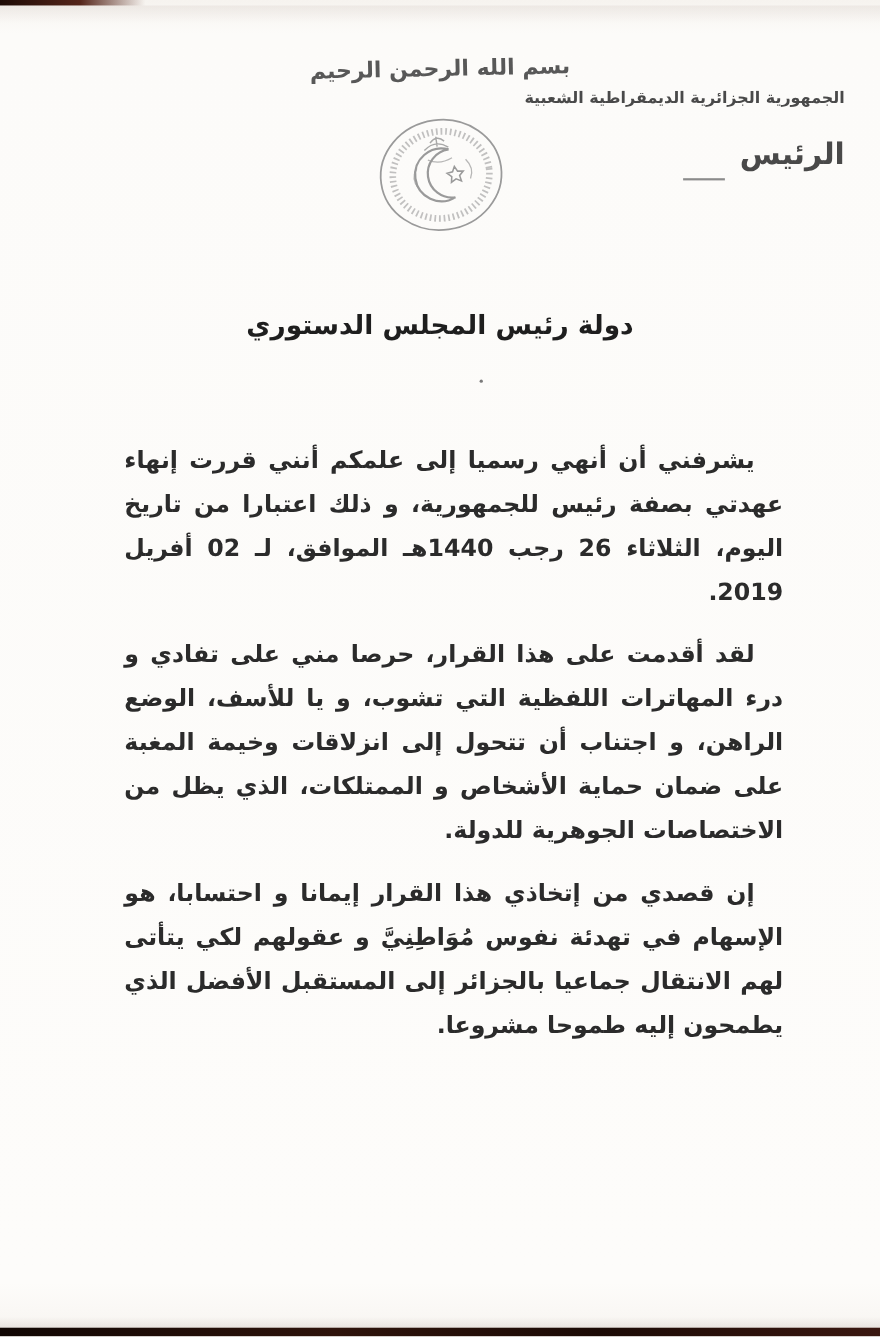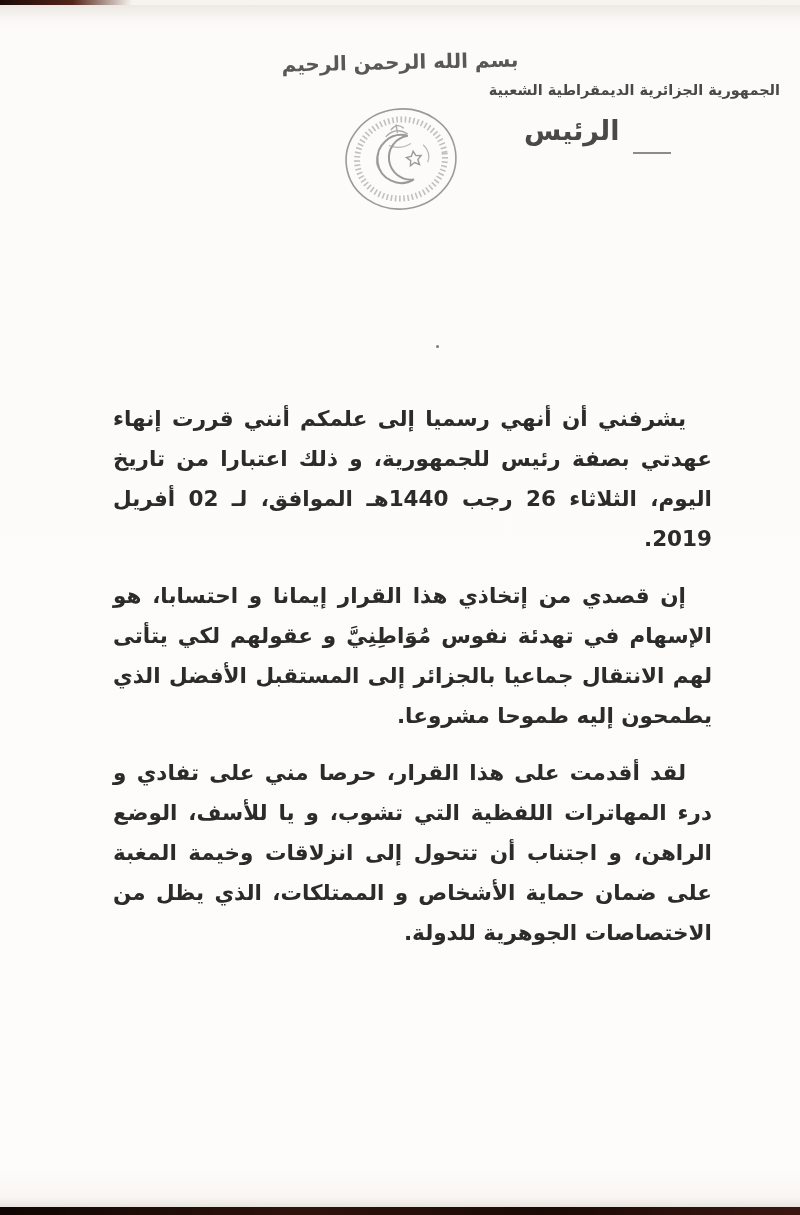--- a/index.html
+++ b/index.html
@@ -23,25 +23,25 @@
   .scan-smudge-bottom{
     position:absolute;bottom:8px;left:0;right:0;height:10px;
     background:linear-gradient(0deg,rgba(150,130,120,0.15),rgba(150,130,120,0));
   }
   .bismillah{
     position:absolute;top:50px;left:0;width:100%;text-align:center;
     font-size:20px;font-weight:700;color:#585858;direction:rtl;
     transform:rotate(-1.2deg);
   }
   .letterhead{
-    position:absolute;top:82px;right:20px;width:256px;text-align:left;
+    position:absolute;top:82px;right:32px;width:256px;text-align:right;
     color:#494949;direction:rtl;
   }
   .letterhead .republic{font-size:14.5px;font-weight:700;white-space:nowrap;}
-  .letterhead .president{font-size:27px;font-weight:700;margin-top:17px;}
+  .letterhead .president{font-size:27px;font-weight:700;margin-top:27px;}
   .letterhead .rule{width:38px;height:2px;background:#8b8b8b;margin:6px auto 0;}
   .seal{position:absolute;top:104px;left:341px;width:120px;height:110px;}
   .addressee{
     position:absolute;top:282px;left:0;width:100%;text-align:center;
     font-size:24px;font-weight:800;color:#1e1e1e;direction:rtl;
   }
   .title-dot{
     position:absolute;top:345px;left:436px;width:3px;height:3px;
     border-radius:50%;background:#7a7a7a;
   }
@@ -75,24 +75,25 @@
       </g>
     </svg>
   </div>
 
   <div class="letterhead">
     <div class="republic">الجمهورية الجزائرية الديمقراطية الشعبية</div>
     <div class="president">الرئيس</div>
     <div class="rule"></div>
   </div>
 
+  <div class="addressee">دولة رئيس المجلس الدستوري</div>
   <div class="title-dot"></div>
 
   <div class="letter-body">
     <p>يشرفني أن أنهي رسميا إلى علمكم أنني قررت إنهاء عهدتي بصفة رئيس للجمهورية، و ذلك اعتبارا من تاريخ اليوم، الثلاثاء 26 رجب 1440هـ الموافق، لـ 02 أفريل 2019.</p>
+    <p>لقد أقدمت على هذا القرار، حرصا مني على تفادي و درء المهاترات اللفظية التي تشوب، و يا للأسف، الوضع الراهن، و اجتناب أن تتحول إلى انزلاقات وخيمة المغبة على ضمان حماية الأشخاص و الممتلكات، الذي يظل من الاختصاصات الجوهرية للدولة.</p>
     <p>إن قصدي من إتخاذي هذا القرار إيمانا و احتسابا، هو الإسهام في تهدئة نفوس مُوَاطِنِيَّ و عقولهم لكي يتأتى لهم الانتقال جماعيا بالجزائر إلى المستقبل الأفضل الذي يطمحون إليه طموحا مشروعا.</p>
-    <p>لقد أقدمت على هذا القرار، حرصا مني على تفادي و درء المهاترات اللفظية التي تشوب، و يا للأسف، الوضع الراهن، و اجتناب أن تتحول إلى انزلاقات وخيمة المغبة على ضمان حماية الأشخاص و الممتلكات، الذي يظل من الاختصاصات الجوهرية للدولة.</p>
   </div>
 
   <div class="scan-smudge-bottom"></div>
   <div class="scan-edge-bottom"></div>
 
 </div>
 
 </body></html>

